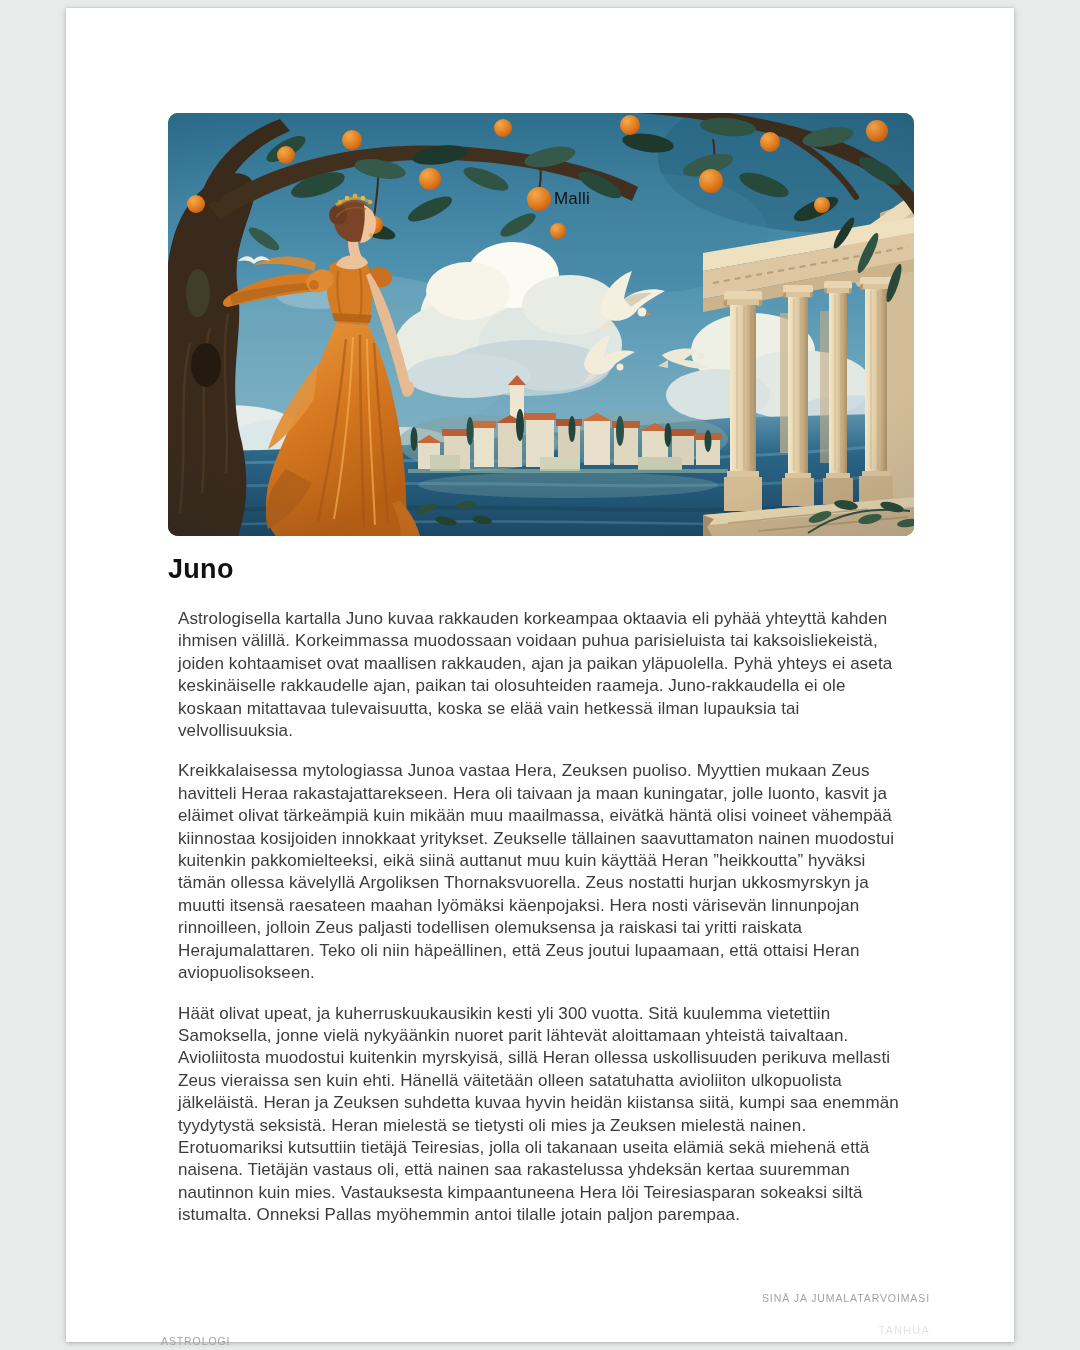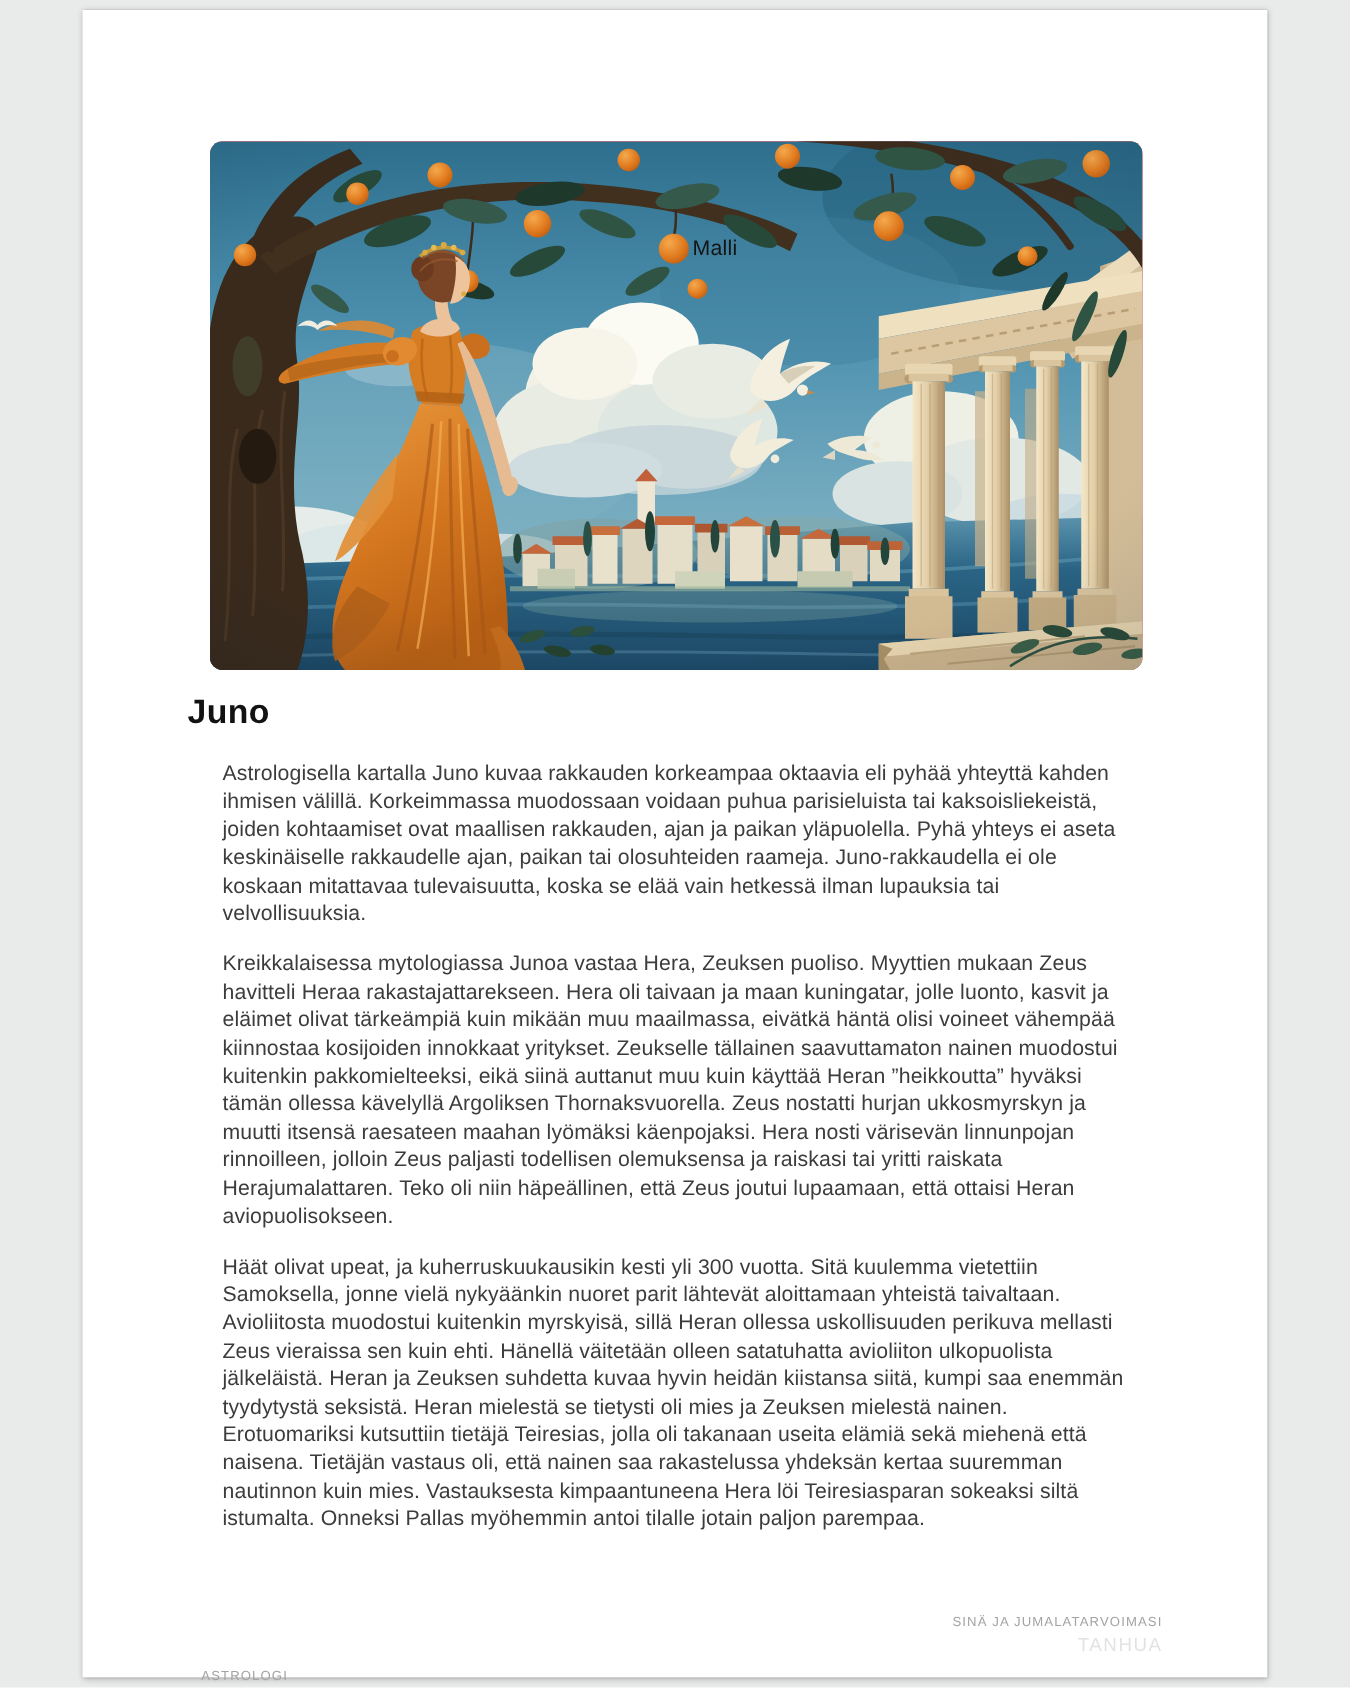--- a/index.html
+++ b/index.html
@@ -9,50 +9,50 @@
     font-family:"Liberation Sans", sans-serif;
     overflow:hidden;
   }
   .card{
     position:absolute;left:66px;top:8px;width:948px;height:1334px;
     background:#ffffff;
     box-shadow:0 1px 5px rgba(0,0,0,.25), 0 0 1px rgba(0,0,0,.2);
   }
   .hero{
     position:absolute;left:102px;top:105px;width:746px;height:423px;
-    border-radius:10px;overflow:hidden;background:#ef4444;margin:0;
+    border-radius:10px;overflow:hidden;background:#22c55e;margin:0;
   }
   .hero svg{display:block;width:746px;height:423px;}
   .watermark{
     position:absolute;left:386px;top:76px;
     font-size:17px;font-weight:500;color:#141414;letter-spacing:.2px;
   }
   .title{
-    position:absolute;left:84px;top:546px;margin:0;
+    position:absolute;left:102px;top:546px;margin:0;
     font-size:27px;font-weight:700;color:#121212;letter-spacing:.3px;
   }
   .body-text{position:absolute;left:102px;top:600px;width:737px;}
   .body-text p{
     margin:0 0 18px 10px;
     font-size:17px;line-height:22.4px;color:#3c3c3c;letter-spacing:.1px;
   }
   .f-left{
     position:absolute;left:95px;top:1324px;
     font-size:10.5px;line-height:19px;color:#a3a3a3;letter-spacing:.9px;
   }
   .f-center{
     position:absolute;left:0;right:0;top:1277px;text-align:center;
     font-size:14px;color:#8f8f8f;letter-spacing:.5px;
   }
   .f-right{
     position:absolute;right:84px;top:1284px;text-align:right;
     font-size:10.5px;color:#a3a3a3;letter-spacing:.9px;
   }
   .f-right .frag{
-    margin-top:4px;font-size:15px;opacity:.3;letter-spacing:1.2px;
+    margin-top:20px;font-size:11px;opacity:.3;letter-spacing:1.2px;
   }
 </style>
 </head>
 <body>
 
 <div class="card">
 
   <figure class="hero">
     <svg viewBox="0 0 746 423" xmlns="http://www.w3.org/2000/svg">
       <defs>

